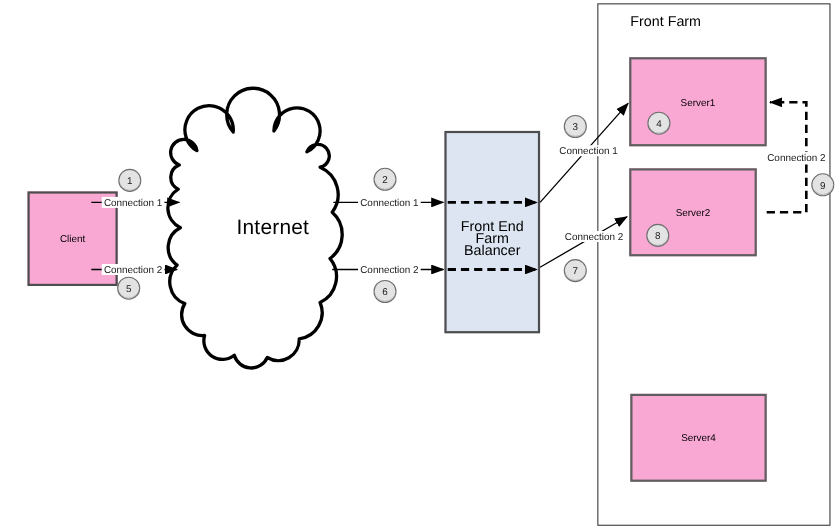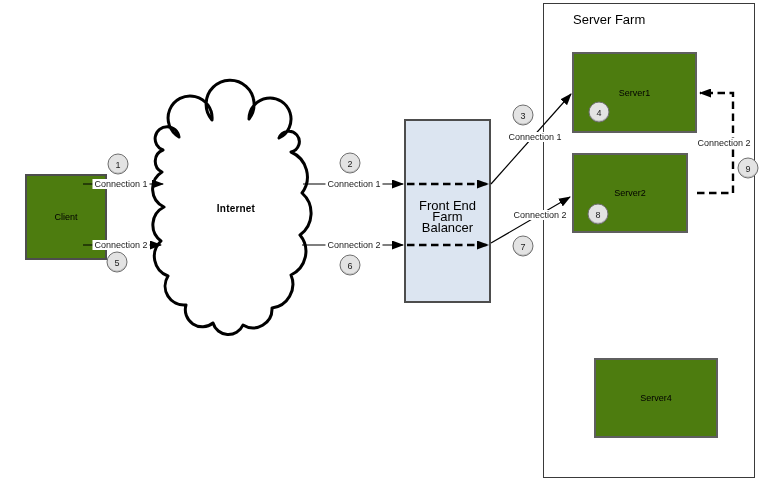--- a/index.html
+++ b/index.html
@@ -1,50 +1,50 @@
 <!DOCTYPE html>
 <html><head>
 <meta charset="utf-8">
 <style>
   html,body{margin:0;padding:0;background:#fff;}
   .canvas{
     position:relative;width:759px;height:482px;background:#ffffff;overflow:hidden;
     font-family:"Liberation Sans", sans-serif;color:#000;
   }
   .canvas svg{position:absolute;left:0;top:0;pointer-events:none;z-index:2;}
-  .box{position:absolute;box-sizing:border-box;background:#4d7c0f;display:flex;align-items:center;justify-content:center;z-index:1;}
+  .box{position:absolute;box-sizing:border-box;background:#f9a8d4;display:flex;align-items:center;justify-content:center;z-index:1;}
   .client{left:1px;top:174px;width:82px;height:86px;border:2px solid #4d4d4d;margin-left:24px;}
   .lb{left:404px;top:119px;width:87px;height:184px;border:2px solid #4d4d4d;background:#dce5f1;}
   .lb .lb-text{text-align:center;font-size:13px;line-height:11px;transform:translateY(5px);}
   .farm{position:absolute;left:543px;top:3px;width:212px;height:475px;border:1px solid #3a3a3a;box-sizing:border-box;background:#fff;z-index:0;}
   .farm-title{position:absolute;left:573px;top:12px;font-size:13px;z-index:1;}
   .server{border:2px solid #5f5f5f;font-size:9px;}
   .node-label{font-size:9px;}
   .internet-label{
-    position:absolute;left:236px;top:208px;transform:translate(-50%,-50%);
-    font-size:10px;font-weight:bold;z-index:3;letter-spacing:0.2px;
+    position:absolute;left:248px;top:208px;transform:translate(-50%,-50%);
+    font-size:19px;font-weight:normal;z-index:3;letter-spacing:0.2px;
   }
   .conn-label{
     position:absolute;transform:translate(-50%,-50%);background:#fff;
     font-size:9px;white-space:nowrap;padding:0 2px;z-index:3;color:#1a1a1a;
   }
   .badge{
     position:absolute;transform:translate(-50%,-50%);width:21px;height:21px;
     border-radius:50%;background:#e3e3e3;border:1px solid #6e6e6e;box-sizing:border-box;
     display:flex;align-items:center;justify-content:center;
     font-size:9px;color:#222;z-index:3;box-shadow:inset 0 -1px 0 #bdbdbd;
   }
 </style>
 </head>
 <body>
 
 <div class="canvas">
 
   <div class="farm"></div>
-  <div class="farm-title">Server Farm</div>
+  <div class="farm-title">Front Farm</div>
 
   <svg width="759" height="482" viewBox="0 0 759 482">
     <defs>
       <marker id="arrow" viewBox="0 0 12 9" refX="11" refY="4.5" markerWidth="12" markerHeight="9" markerUnits="userSpaceOnUse" orient="auto">
         <path d="M0,0 L12,4.5 L0,9 Z" fill="#000"></path>
       </marker>
     </defs>
 
     <path d="M 163,150
          A 12 12 0 1 1 179,137
@@ -92,21 +92,21 @@
       <span style="display:block">Farm Balancer</span>
     </div>
   </div>
 
   <div class="box server" style="left:572px;top:52px;width:125px;height:81px">
     <span class="node-label">Server1</span>
   </div>
   <div class="box server" style="left:572px;top:153px;width:116px;height:80px">
     <span class="node-label">Server2</span>
   </div>
-  <div class="box server" style="left:594px;top:358px;width:124px;height:80px">
+  <div class="box server" style="left:573px;top:358px;width:124px;height:80px">
     <span class="node-label">Server4</span>
   </div>
 
   <div class="conn-label" style="left:121px;top:184px">Connection 1</div>
   <div class="conn-label" style="left:121px;top:245px">Connection 2</div>
   <div class="conn-label" style="left:354px;top:184px">Connection 1</div>
   <div class="conn-label" style="left:354px;top:245px">Connection 2</div>
   <div class="conn-label" style="left:535px;top:137px">Connection 1</div>
   <div class="conn-label" style="left:540px;top:215px">Connection 2</div>
   <div class="conn-label" style="left:724px;top:143px">Connection 2</div>

